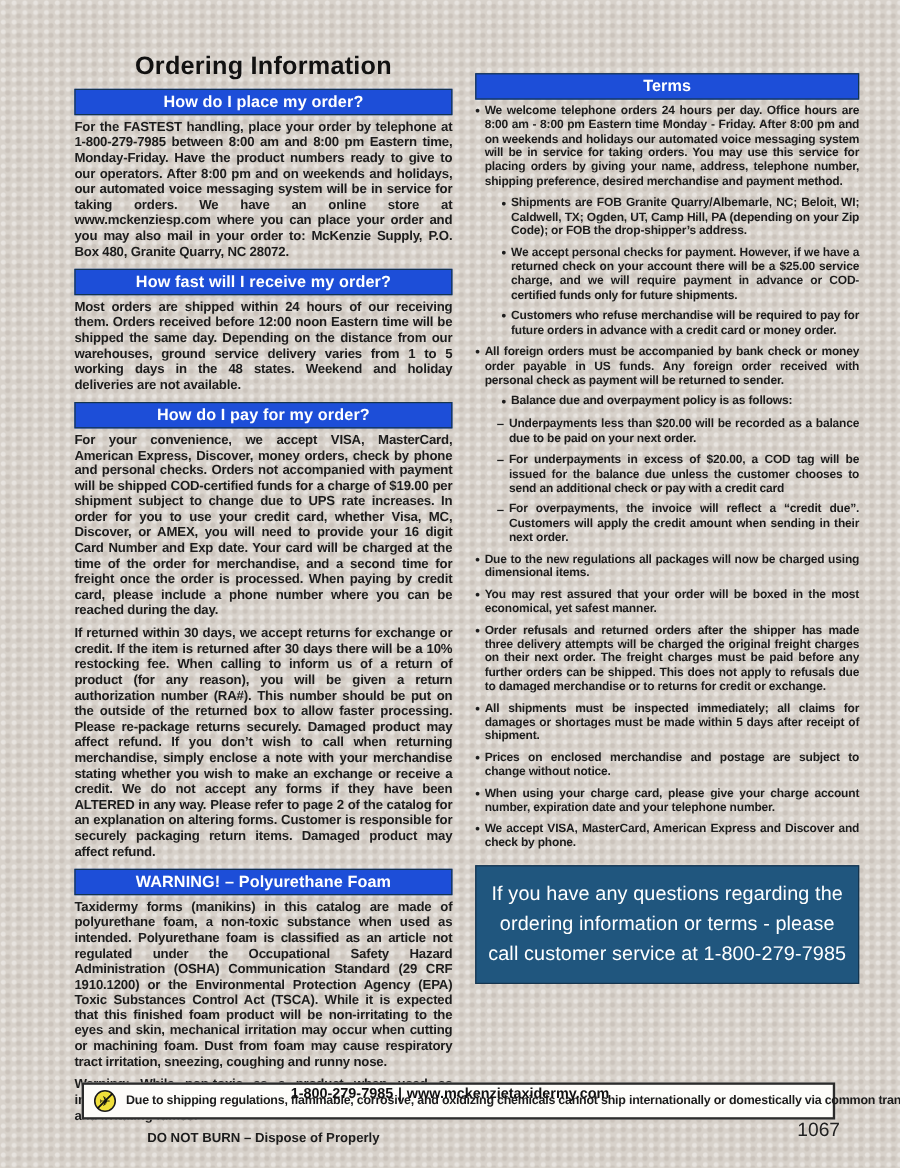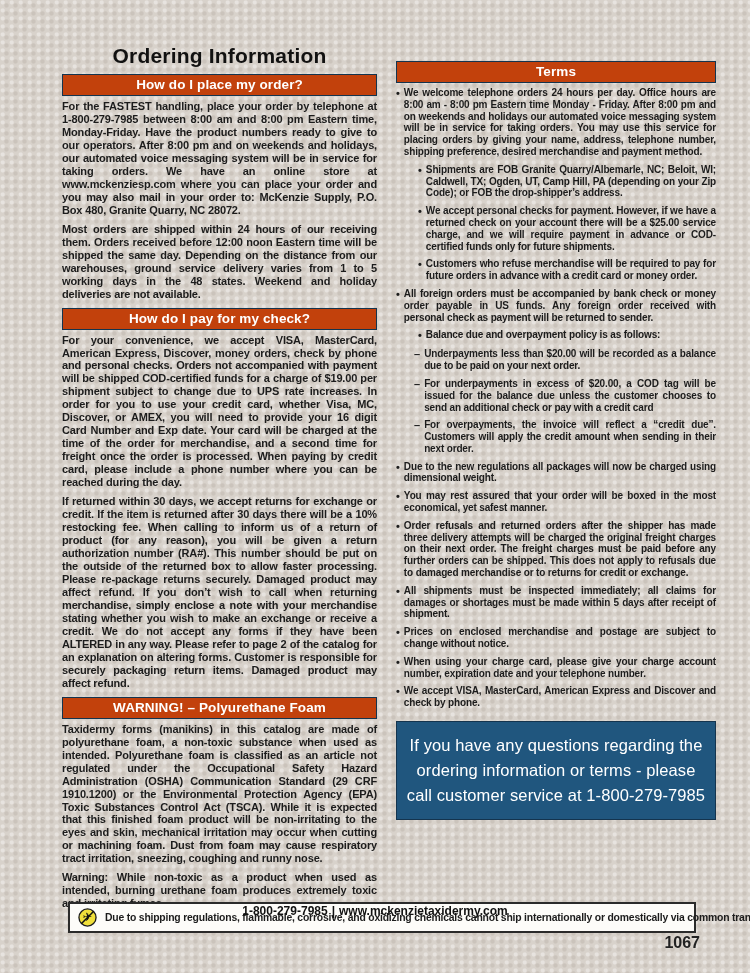--- a/index.html
+++ b/index.html
@@ -16,21 +16,21 @@
   .page{position:relative;width:750px;height:865px;box-sizing:border-box;}
   .cols{position:absolute;top:44px;left:62px;width:654px;display:flex;gap:19px;}
   .col-left{width:315px;}
   .col-right{width:320px;margin-top:10px;}
 
   .doc-title{
     font-size:21px;font-weight:bold;text-align:center;color:#111;
     margin:0 0 6px 0;letter-spacing:.2px;
   }
   .bar{
-    background:#c2410c;border:1px solid #14344e;color:#fff;
+    background:#1d4ed8;border:1px solid #14344e;color:#fff;
     font-size:13.5px;font-weight:bold;text-align:center;
     padding:2px 0 3px;margin:7px 0 4px;letter-spacing:.1px;
   }
   .col-left .bar:first-of-type{margin-top:4px;}
   .body-p{
     font-size:11px;font-weight:bold;line-height:1.18;text-align:justify;
     margin:0 0 6px 0;letter-spacing:-.15px;
   }
   .center-line{
     font-size:11px;font-weight:bold;text-align:center;margin:0;line-height:1.25;
@@ -59,39 +59,40 @@
   }
   .notice-text{font-size:10.4px;font-weight:bold;letter-spacing:-.2px;white-space:nowrap;}
   .haz{flex:0 0 auto;display:block;}
 
   .footer{
     position:absolute;left:0;top:904px;width:750px;text-align:center;
     font-size:12px;font-weight:bold;color:#111;
   }
   .footer .sep{padding:0 4px;}
   .pagenum{
-    position:absolute;right:50px;top:934px;font-size:16px;font-weight:bold;color:#222;
+    position:absolute;right:50px;top:934px;font-size:16px;font-weight:normal;color:#222;
   }
 </style>
 </head>
 <body>
 
 <div class="page">
 
   <div class="cols">
 
     <div class="col-left">
       <h1 class="doc-title">Ordering Information</h1>
 
       <div class="bar">How do I place my order?</div>
       <p class="body-p">For the FASTEST handling, place your order by telephone at 1-800-279-7985 between 8:00 am and 8:00 pm Eastern time, Monday-Friday. Have the product numbers ready to give to our operators. After 8:00 pm and on weekends and holidays, our automated voice messaging system will be in service for taking orders. We have an online store at www.mckenziesp.com where you can place your order and you may also mail in your order to: McKenzie Supply, P.O. Box 480, Granite Quarry, NC 28072.</p>
 
+      <div class="bar">How fast will I receive my order?</div>
       <p class="body-p">Most orders are shipped within 24 hours of our receiving them. Orders received before 12:00 noon Eastern time will be shipped the same day. Depending on the distance from our warehouses, ground service delivery varies from 1 to 5 working days in the 48 states. Weekend and holiday deliveries are not available.</p>
 
-      <div class="bar">How do I pay for my check?</div>
+      <div class="bar">How do I pay for my order?</div>
       <p class="body-p">For your convenience, we accept VISA, MasterCard, American Express, Discover, money orders, check by phone and personal checks. Orders not accompanied with payment will be shipped COD-certified funds for a charge of $19.00 per shipment subject to change due to UPS rate increases. In order for you to use your credit card, whether Visa, MC, Discover, or AMEX, you will need to provide your 16 digit Card Number and Exp date.  Your card will be charged at the time of the order for merchandise, and a second time for freight once the order is processed. When paying by credit card, please include a phone number where you can be reached during the day.</p>
 
       <p class="body-p">If returned within 30 days, we accept returns for exchange or credit. If the item is returned after 30 days there will be a 10% restocking fee. When calling to inform us of a return of product (for any reason), you will be given a return authorization number (RA#). This number should be put on the outside of the returned box to allow faster processing. Please re-package returns securely. Damaged product may affect refund. If you don’t wish to call when returning merchandise, simply enclose a note with your merchandise stating whether you wish to make an exchange or receive a credit. We do not accept any forms if they have been ALTERED in any way. Please refer to page 2 of the catalog for an explanation on altering forms. Customer is responsible for securely packaging return items. Damaged product may affect refund.</p>
 
       <div class="bar">WARNING! – Polyurethane Foam</div>
       <p class="body-p">Taxidermy forms (manikins) in this catalog are made of polyurethane foam, a non-toxic substance when used as intended. Polyurethane foam is classified as an article not regulated under the Occupational Safety Hazard Administration (OSHA) Communication Standard (29 CRF 1910.1200) or the Environmental Protection Agency (EPA) Toxic Substances Control Act (TSCA). While it is expected that this finished foam product will be non-irritating to the eyes and skin, mechanical irritation may occur when cutting or machining foam. Dust from foam may cause respiratory tract irritation, sneezing, coughing and runny nose.</p>
       <p class="body-p">Warning: While non-toxic as a product when used as intended, burning urethane foam produces extremely toxic and irritating fumes.</p>
 
       <p class="center-line">DO NOT BURN – Dispose of Properly</p>
 
@@ -131,21 +132,21 @@
       <div class="term lvl3">
           <span class="mk">–</span>
           <span class="tx">For underpayments in excess of $20.00, a COD tag will be issued for the balance due unless the customer chooses to send an additional check or pay with a credit card</span>
         </div>
       <div class="term lvl3">
           <span class="mk">–</span>
           <span class="tx">For overpayments, the invoice will reflect a “credit due”. Customers will apply the credit amount when sending in their next order.</span>
         </div>
       <div class="term lvl1">
           <span class="mk">•</span>
-          <span class="tx">Due to the new regulations all packages will now be charged using dimensional weight.</span>
+          <span class="tx">Due to the new regulations all packages will now be charged using dimensional items.</span>
         </div>
       <div class="term lvl1">
           <span class="mk">•</span>
           <span class="tx">You may rest assured that your order will be boxed in the most economical, yet safest manner.</span>
         </div>
       <div class="term lvl1">
           <span class="mk">•</span>
           <span class="tx">Order refusals and returned orders after the shipper has made three delivery attempts will be charged the original freight charges on their next order. The freight charges must be paid before any further orders can be shipped. This does not apply to refusals due to damaged merchandise or to returns for credit or exchange.</span>
         </div>
       <div class="term lvl1">

